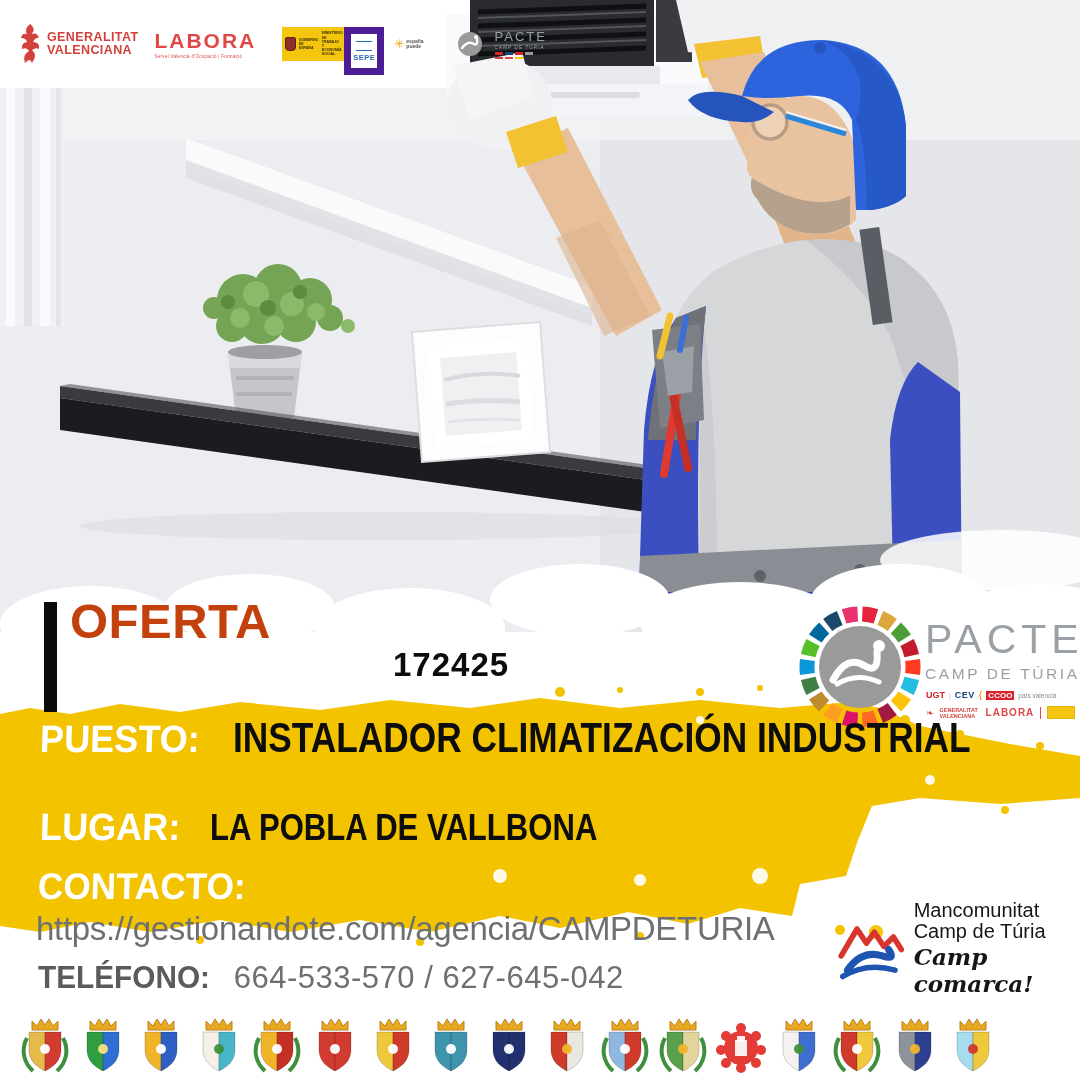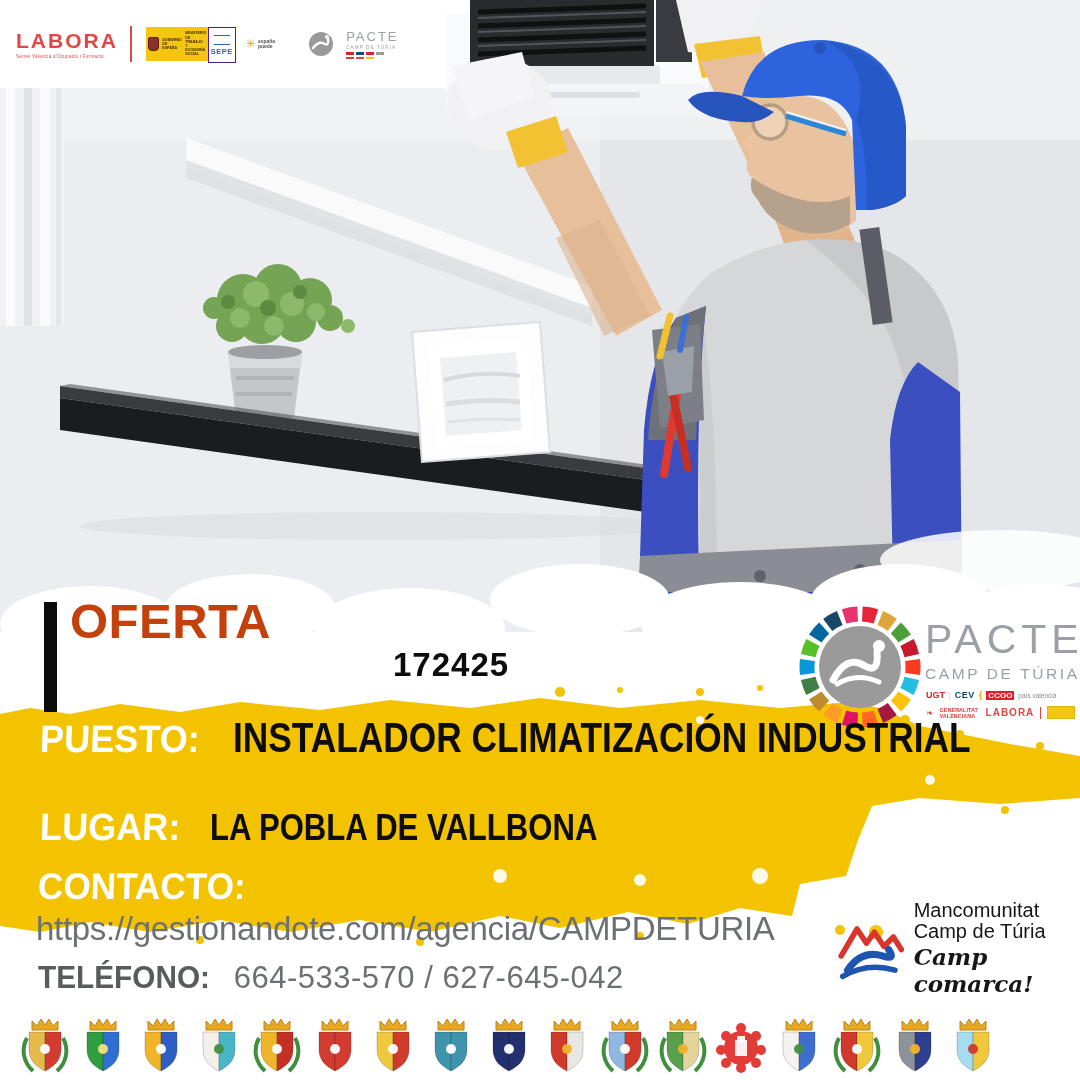--- a/index.html
+++ b/index.html
@@ -13,21 +13,21 @@
   .gv-wrap{display:flex;align-items:center;margin-left:18px;}
   .gv-text{margin-left:5px;color:#d2413c;font-weight:bold;font-size:12.5px;line-height:13px;letter-spacing:.4px;}
   .labora-wrap{margin-left:16px;}
   .labora-name{color:#e04848;font-weight:900;font-size:21px;letter-spacing:2px;}
   .labora-sub{color:#e04848;font-size:4.5px;margin-top:1px;letter-spacing:.3px;}
   .red-divider{width:2px;height:36px;background:#e04848;margin-left:12px;}
   .gob-wrap{display:flex;margin-left:14px;height:34px;}
   .gob-yellow{width:62px;height:34px;background:#f5c60f;display:flex;align-items:center;justify-content:center;gap:3px;}
   .gob-coat{width:9px;height:12px;background:#8c2f26;border-radius:2px 2px 4px 4px;border:1px solid #5d1d17;}
   .gob-txt{font-size:3.6px;color:#3c3000;line-height:4.2px;width:20px;font-weight:bold;}
-  .sepe-box{width:26px;height:34px;background:#fff;border:1px solid #4c1d95;display:flex;flex-direction:column;align-items:center;justify-content:center;}
+  .sepe-box{width:26px;height:34px;background:#fff;border:7px solid #4c1d95;display:flex;flex-direction:column;align-items:center;justify-content:center;}
   .sepe-lines{width:16px;height:8px;border-top:1.5px solid #2b6bb3;border-bottom:1.5px solid #2b6bb3;margin-bottom:2px;}
   .sepe-name{color:#2b6bb3;font-size:7.5px;font-weight:bold;letter-spacing:.5px;}
   .esp-wrap{display:flex;align-items:center;margin-left:10px;gap:2px;}
   .esp-star{color:#f2a71b;font-size:12px;}
   .esp-txt{font-size:5px;color:#555;font-weight:bold;line-height:5.5px;}
   .pacte-mini{display:flex;align-items:center;margin-left:26px;gap:5px;}
   .pacte-mini-text{color:#9aa0a5;}
   .pm-title{font-size:13px;letter-spacing:2px;}
   .pm-sub{font-size:4.6px;letter-spacing:1.1px;margin-top:1px;}
   .pm-bars{display:flex;gap:2px;margin-top:2px;}
@@ -234,20 +234,29 @@
         <ellipse cx="580" cy="600" rx="90" ry="36"></ellipse>
       <ellipse cx="740" cy="622" rx="100" ry="40"></ellipse>
         <ellipse cx="900" cy="602" rx="90" ry="38"></ellipse>
       <ellipse cx="1040" cy="624" rx="90" ry="40"></ellipse>
       <rect x="0" y="632" width="1080" height="30"></rect>
       <ellipse cx="1000" cy="560" rx="120" ry="30" opacity=".85"></ellipse>
     </g>
   </svg>
 
   <div class="abs logo-bar">
+    <div class="gv-wrap">
+      <svg width="24" height="42" viewBox="0 0 24 42">
+        <path d="M12 1 Q6 6 9 11 Q4 10 3 15 Q8 15 9 19 Q3 20 4 26 Q9 24 11 28 Q4 32 7 40 Q12 34 14 40 Q20 32 14 27 Q18 24 21 26 Q22 19 15 19 Q18 14 21 15 Q19 9 14 11 Q18 5 12 1 Z" fill="#d2413c"></path>
+      </svg>
+      <div class="gv-text">
+        <div>GENERALITAT</div>
+        <div>VALENCIANA</div>
+      </div>
+    </div>
     <div class="labora-wrap">
       <div class="labora-name">LABORA</div>
       <div class="labora-sub">Servei Valencià d'Ocupació i Formació</div>
     </div>
     <div class="red-divider"></div>
     <div class="gob-wrap">
       <div class="gob-yellow">
         <span class="gob-coat"></span>
         <span class="gob-txt">GOBIERNO DE ESPAÑA</span>
         <span class="gob-txt">MINISTERIO DE TRABAJO Y ECONOMÍA SOCIAL</span>

